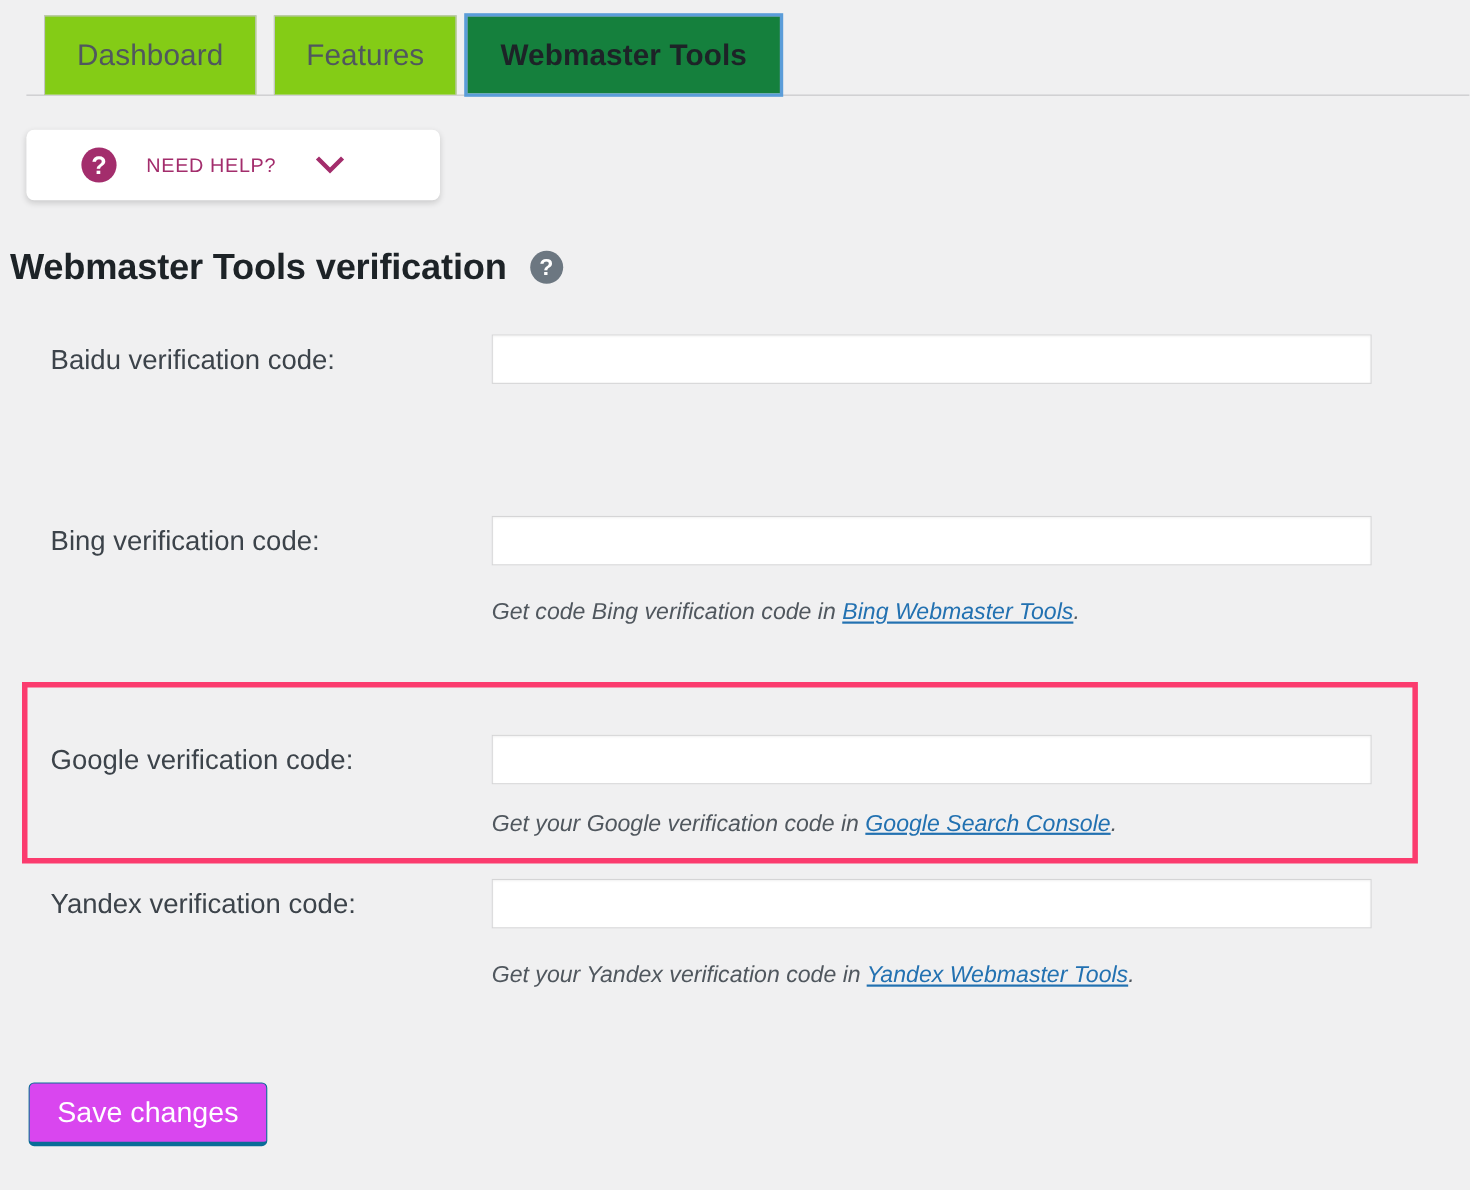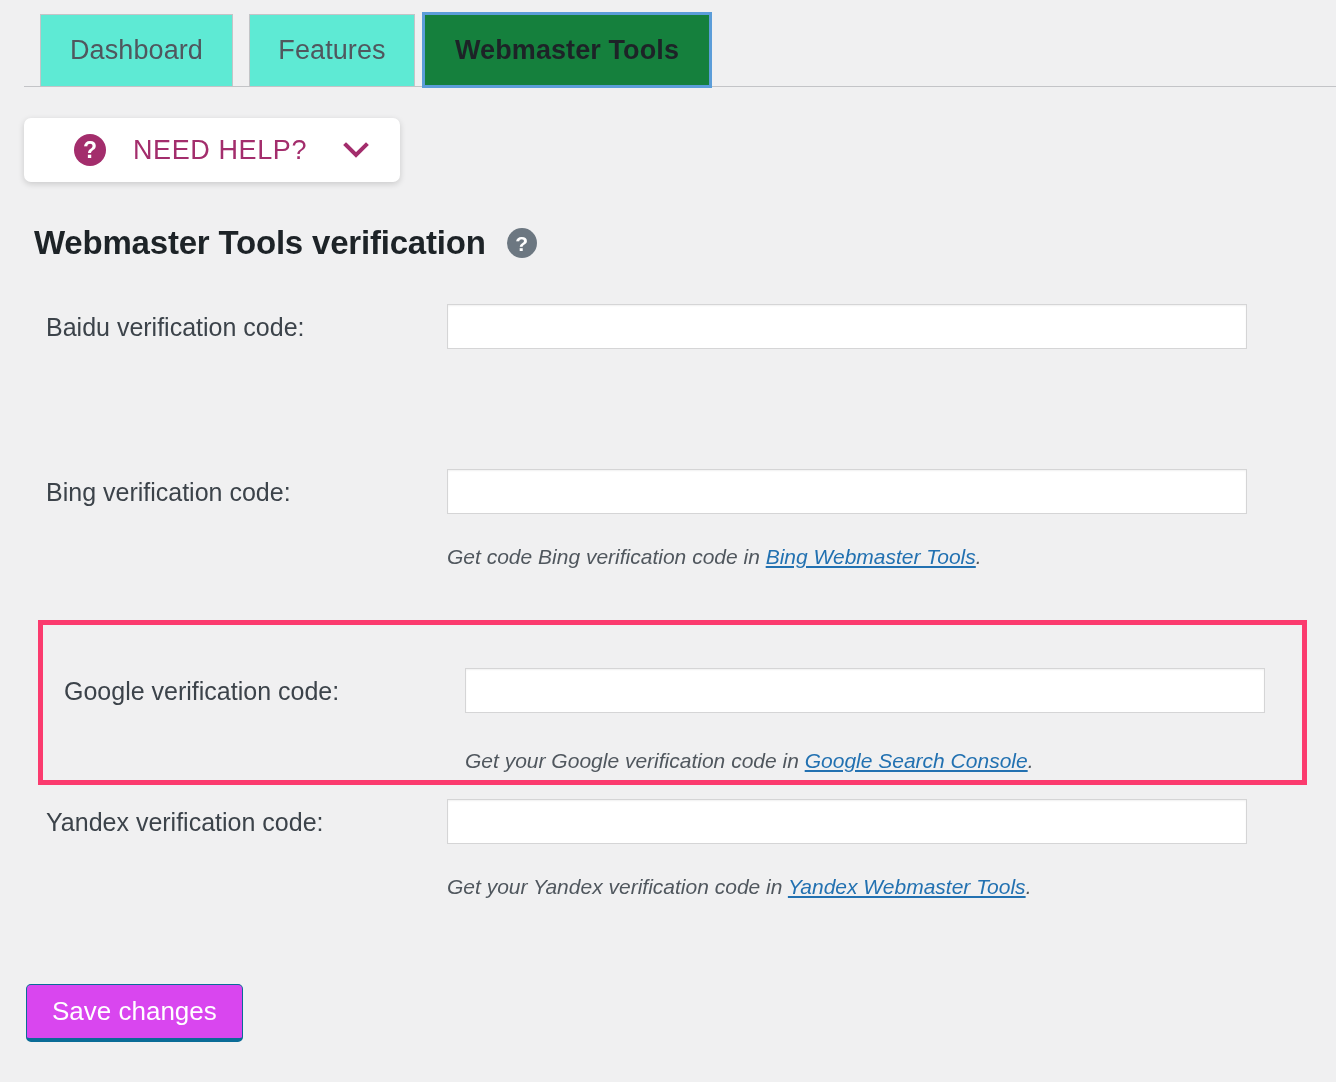--- a/index.html
+++ b/index.html
@@ -36,21 +36,21 @@
     top: 14px;
     height: 72px;
     box-sizing: border-box;
     display: flex;
     align-items: center;
     justify-content: center;
     font-size: 27px;
     letter-spacing: 0.1px;
   }
   .tab.inactive {
-    background: #5eead4;
+    background: #84cc16;
     border: 1px solid #c3c4c7;
     border-bottom: none;
     color: #50575e;
   }
   .tab.active {
     background: #15803d;
     border: 1px solid #a7aaad;
     border-bottom: 1px solid #f0f0f1;
     color: #1d2327;
     font-weight: bold;
@@ -88,33 +88,33 @@
     align-items: center;
     justify-content: center;
     font-size: 23px;
     font-weight: bold;
     line-height: 1;
     flex: 0 0 auto;
   }
   .need-help-label {
     margin-left: 27px;
     color: #a32d6c;
-    font-size: 27px;
+    font-size: 18px;
     letter-spacing: 0.6px;
   }
   .chevron {
     margin-left: 35px;
     display: flex;
     align-items: center;
   }
 
   
   .section-heading {
     position: absolute;
-    left: 34px;
+    left: 9px;
     top: 224px;
     display: flex;
     align-items: center;
   }
   .section-heading-text {
     font-size: 33px;
     font-weight: bold;
     color: #1d2327;
     letter-spacing: -0.2px;
   }
@@ -142,21 +142,21 @@
     width: 1336px;
     padding-left: 20px;
   }
   .form-row {
     position: relative;
     height: 165px;
     box-sizing: border-box;
   }
   .form-row.highlighted {
     border: 5px solid #fb3b6e;
-    margin-left: 18px;
+    margin-left: 0px;
     width: 1269px;
   }
   .row-label {
     position: absolute;
     left: 26px;
     top: 23px;
     font-size: 25px;
     color: #3c434a;
     white-space: nowrap;
   }
@@ -180,21 +180,21 @@
   .form-row.highlighted .text-input { left: 422px; top: 43px; }
   .help-text {
     position: absolute;
     left: 427px;
     top: 90px;
     font-size: 21px;
     font-style: italic;
     color: #50575e;
     white-space: nowrap;
   }
-  .form-row.highlighted .help-text { left: 422px; top: 124px; }
+  .form-row.highlighted .help-text { left: 422px; top: 112px; }
   .help-text a {
     color: #2271b1;
     text-decoration: underline;
     font-style: italic;
   }
 
   
   .save-button {
     position: absolute;
     left: 26px;

